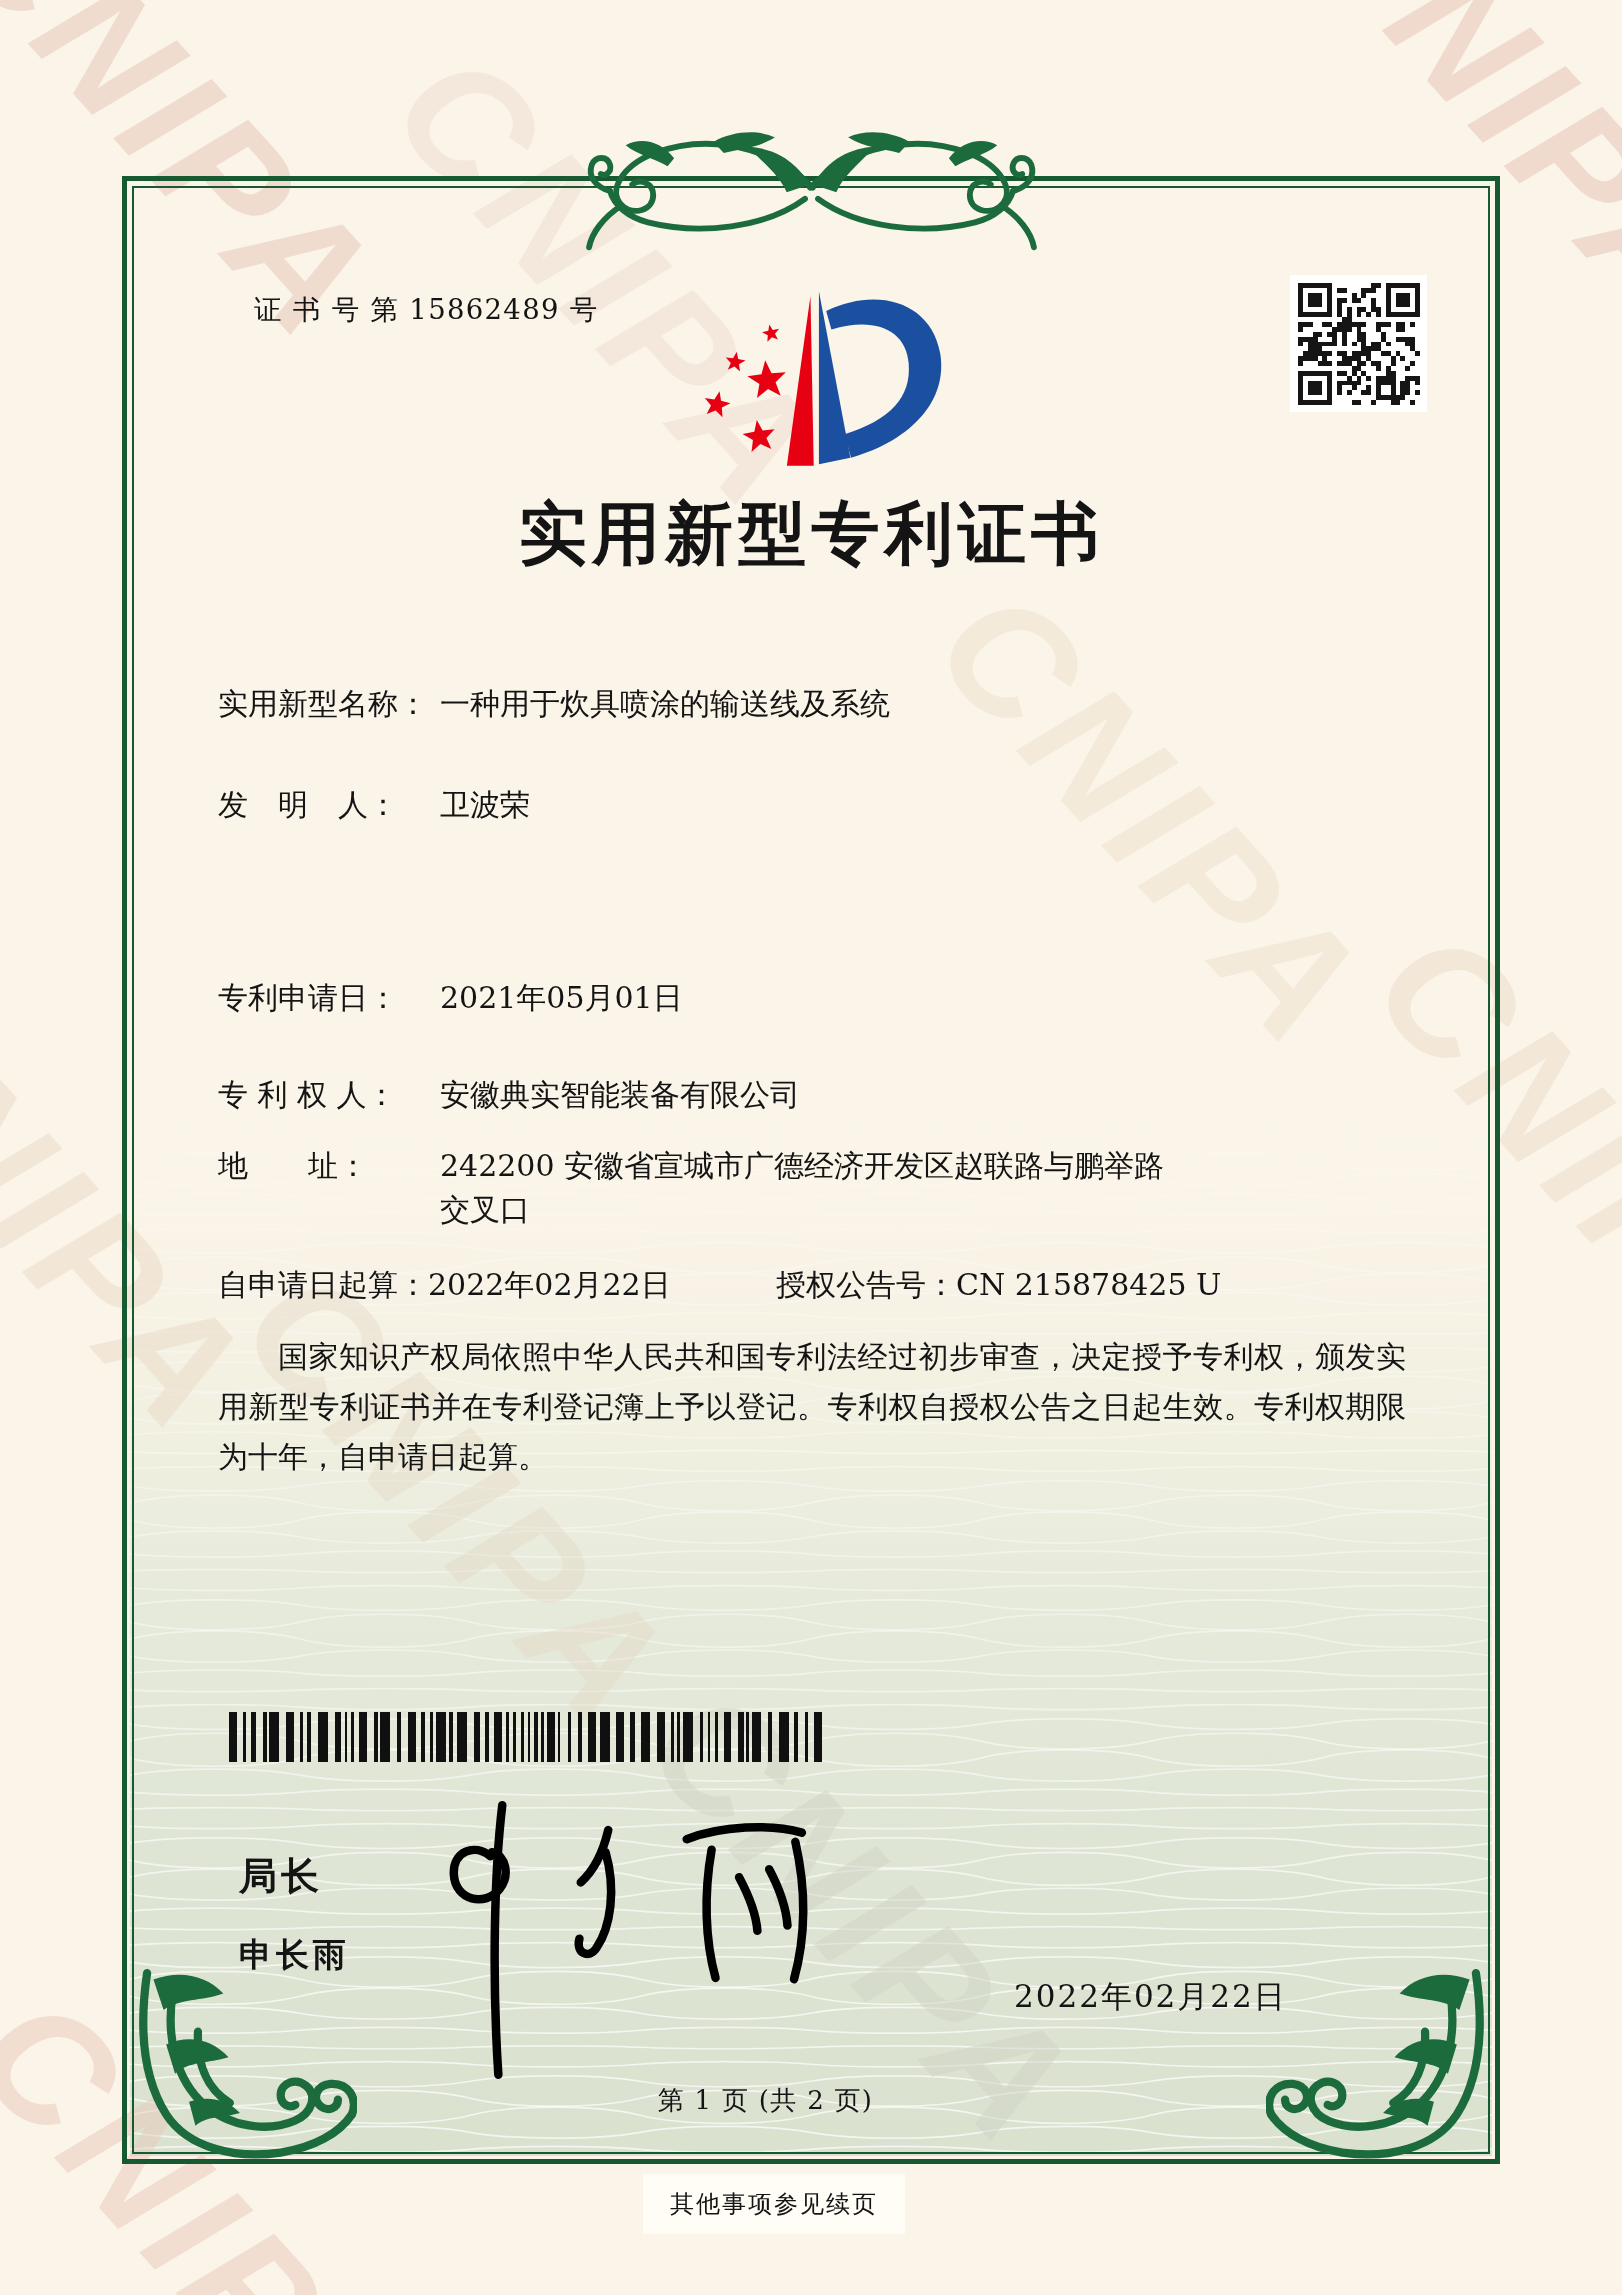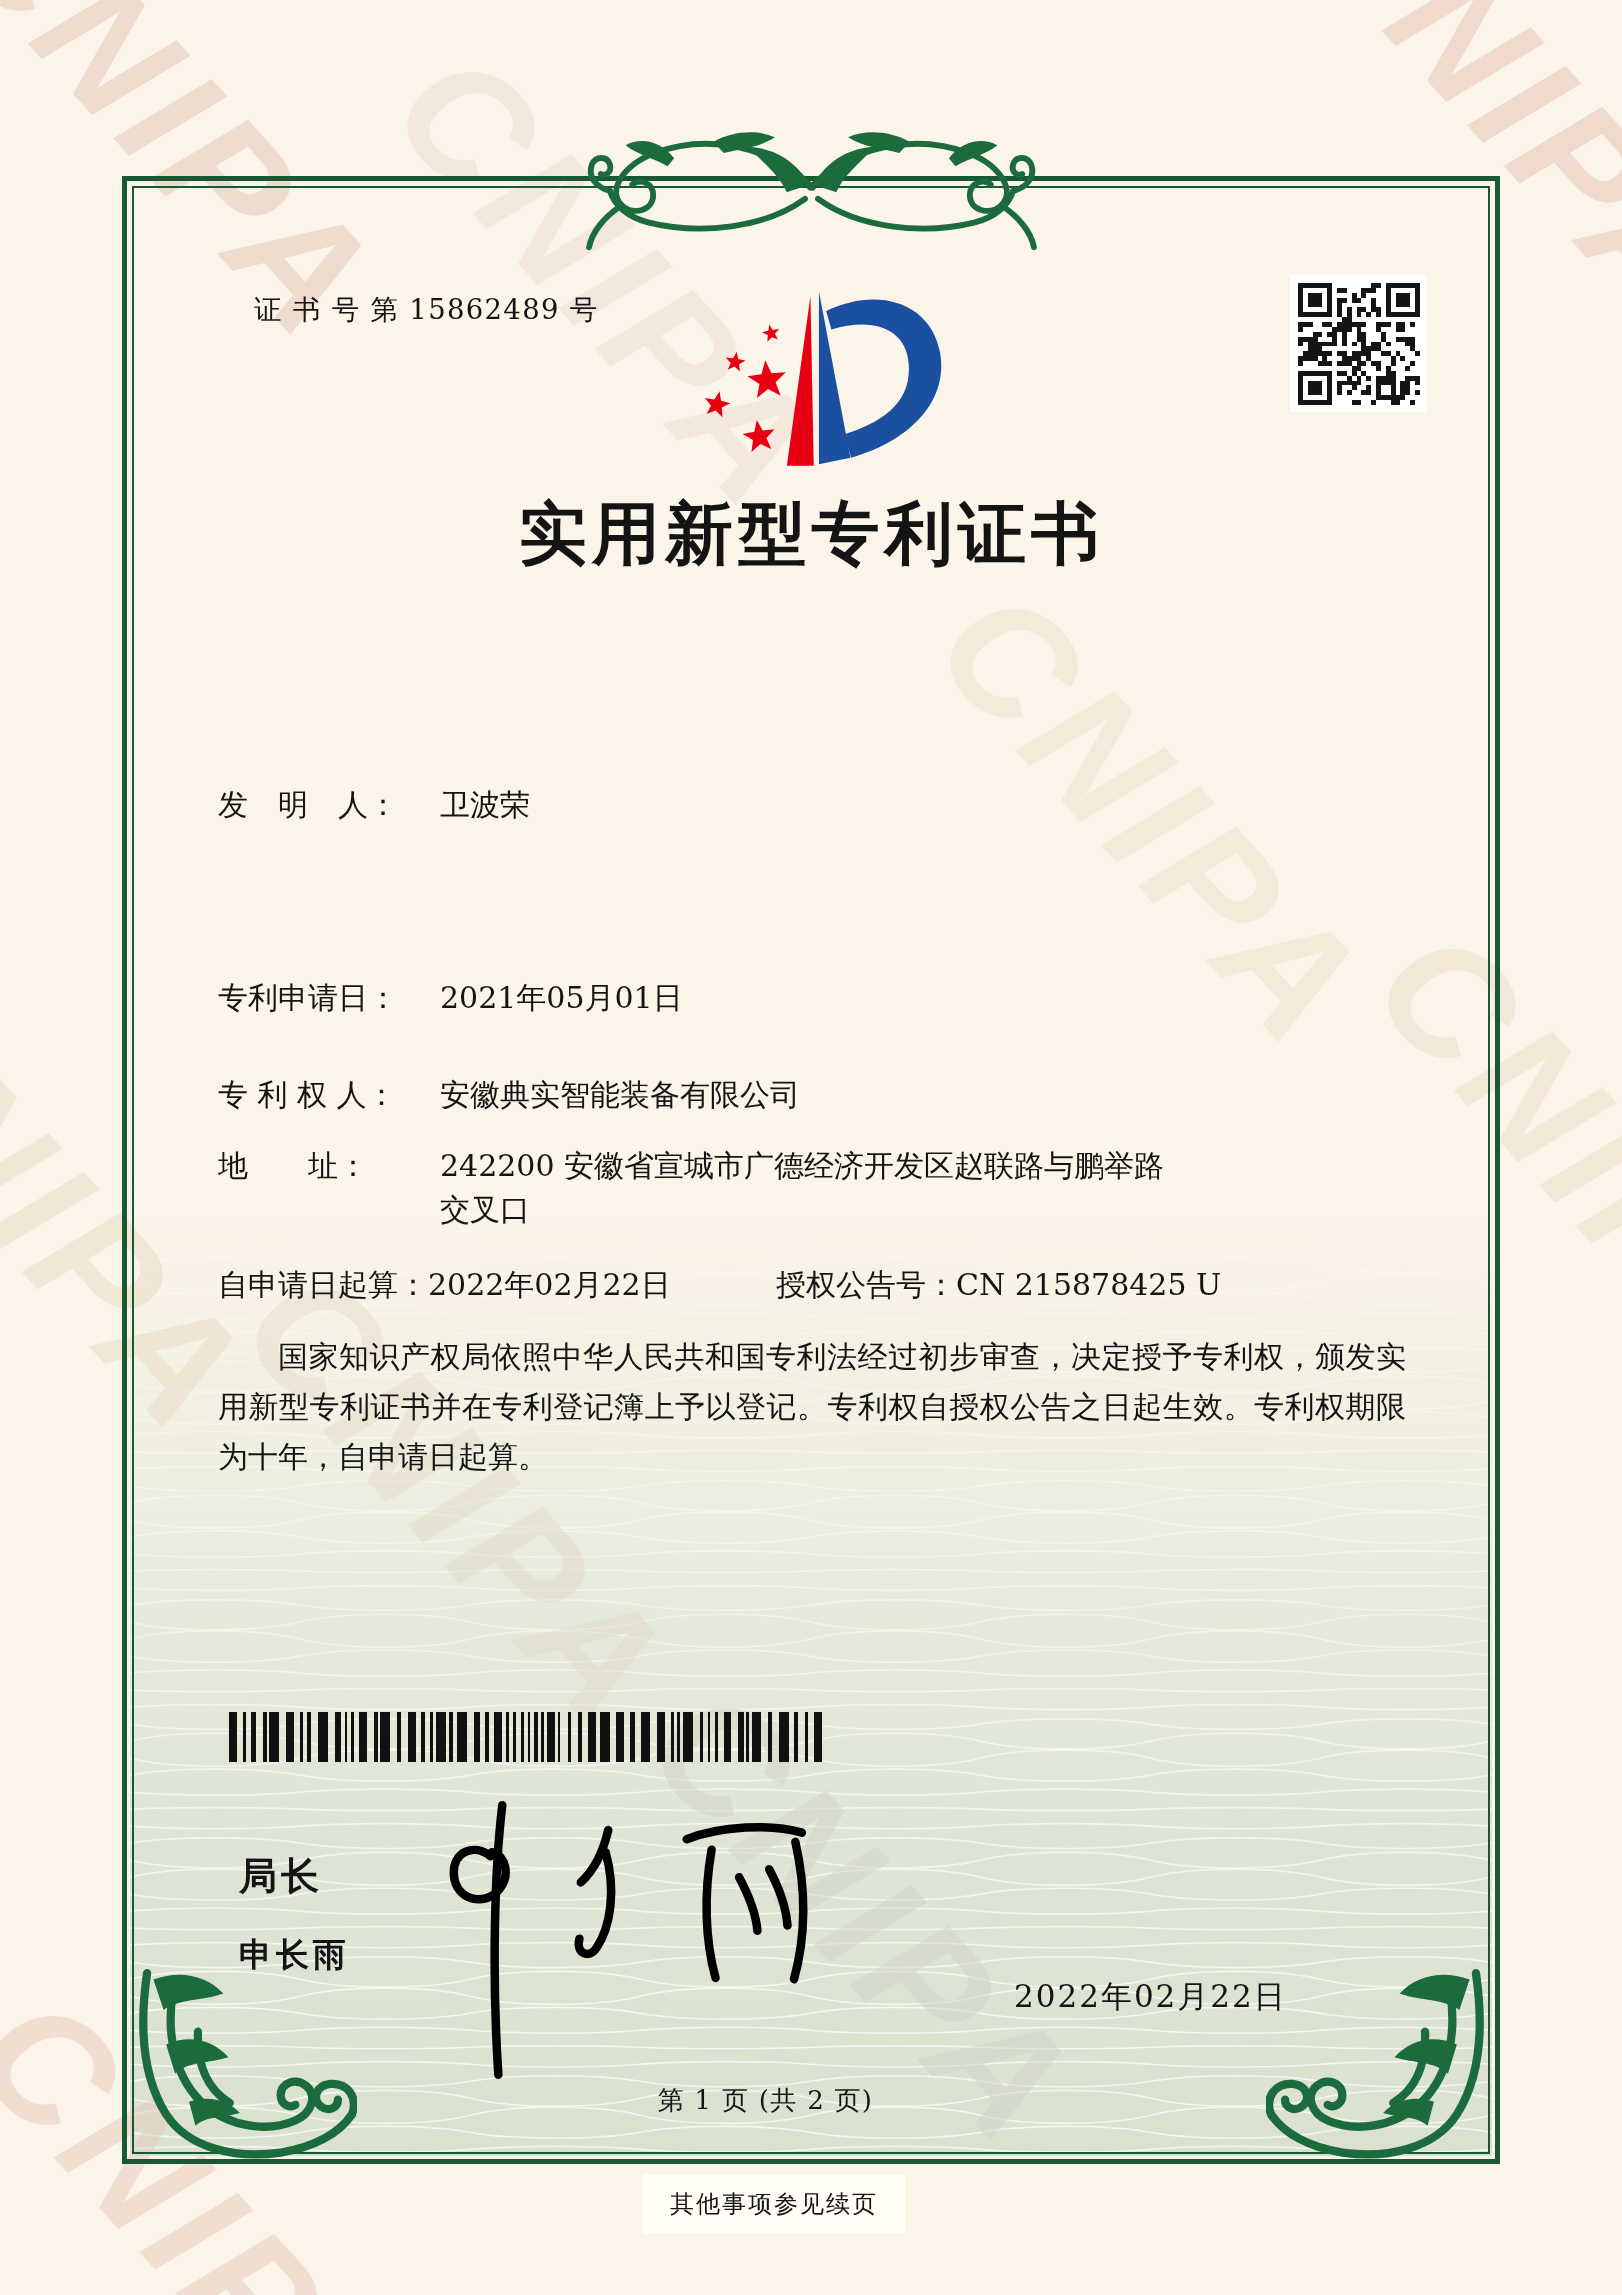--- a/index.html
+++ b/index.html
@@ -517,20 +517,23 @@
         <rect x="2" y="24" width="1" height="1" fill="#151515"></rect>
         <rect x="3" y="24" width="1" height="1" fill="#151515"></rect>
         <rect x="4" y="24" width="1" height="1" fill="#151515"></rect>
         <rect x="5" y="24" width="1" height="1" fill="#151515"></rect>
         <rect x="6" y="24" width="1" height="1" fill="#151515"></rect>
       </svg>
   </div>
 
   <div class="abs" id="title">实用新型专利证书</div>
 
+  <div class="row" id="row-name">
+    <span class="f-label">实用新型名称：</span><span class="f-value">一种用于炊具喷涂的输送线及系统</span>
+  </div>
   <div class="row" id="row-inv">
     <span class="f-label">发　明　人：</span><span class="f-value">卫波荣</span>
   </div>
   <div class="row" id="row-appdate">
     <span class="f-label">专利申请日：</span><span class="f-value">2021年05月01日</span>
   </div>
   <div class="row" id="row-patentee">
     <span class="f-label">专 利 权 人：</span><span class="f-value">安徽典实智能装备有限公司</span>
   </div>
   <div class="row" id="row-addr">

